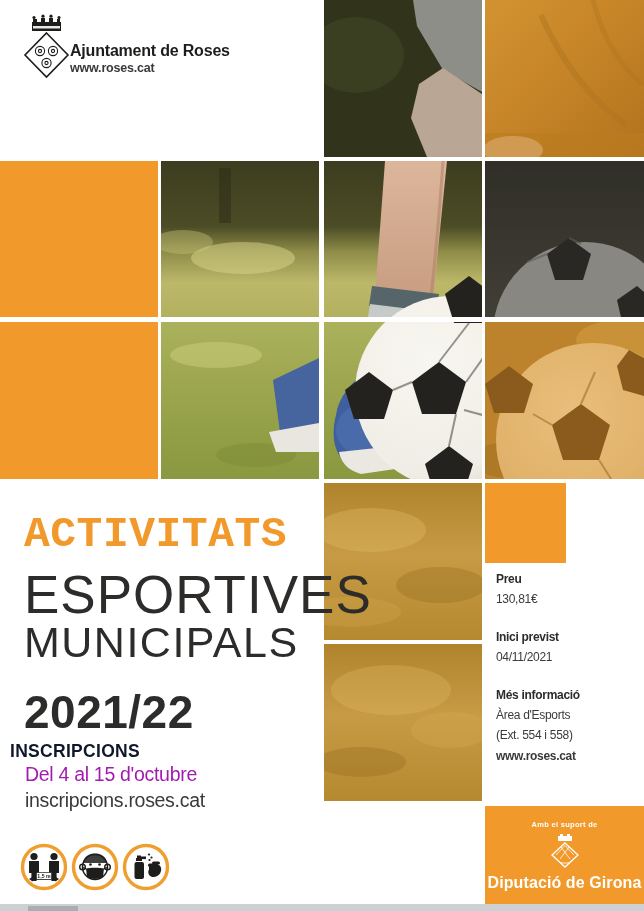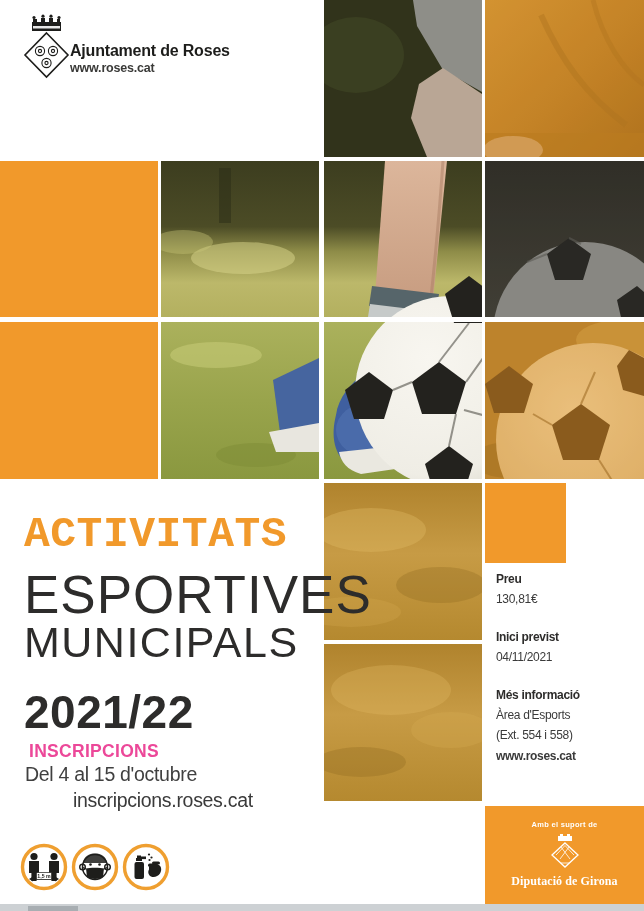--- a/index.html
+++ b/index.html
@@ -16,33 +16,33 @@
   .sq{background:#F1992B;}
   .sq-r2c1{left:0;top:161px;width:158px;height:156px;}
   .sq-r3c1{left:0;top:322px;width:158px;height:157px;}
   .sq-small{left:485px;top:483px;width:81px;height:80px;}
   
   .t-line{left:24px;white-space:nowrap;color:#2d2c2b;}
   .t1{top:510px;font-size:43px;font-weight:bold;color:#F1992B;letter-spacing:0.5px;font-family:Liberation Mono, monospace;}
   .t2{top:564px;font-size:53px;font-weight:normal;letter-spacing:1px;}
   .t3{top:618px;font-size:43px;font-weight:normal;letter-spacing:1.5px;}
   .t4{top:685px;font-size:46px;font-weight:bold;letter-spacing:0.5px;}
-  .ins-h{left:29px;top:741px;font-size:17.5px;font-weight:bold;color:#ec4899;letter-spacing:0.3px;}
-  .ins-d{left:25px;top:763px;font-size:19.5px;color:#404040;letter-spacing:-0.3px;}
-  .ins-u{left:25px;top:789px;font-size:19.5px;color:#3a3a3a;letter-spacing:-0.3px;margin-left:48px;}
+  .ins-h{left:10px;top:741px;font-size:17.5px;font-weight:bold;color:#0f172a;letter-spacing:0.3px;}
+  .ins-d{left:25px;top:763px;font-size:19.5px;color:#a21caf;letter-spacing:-0.3px;}
+  .ins-u{left:25px;top:789px;font-size:19.5px;color:#3a3a3a;letter-spacing:-0.3px;}
   
   .info-col{left:496px;top:569px;width:152px;font-size:12px;line-height:20.4px;color:#3a3a3a;letter-spacing:-0.3px;}
   .info-col .lbl{font-weight:bold;color:#2d2c2b;}
   .info-group{margin-bottom:17px;}
   .info-group:last-child{margin-bottom:0;}
   .bold{font-weight:bold;}
   
   .support{left:485px;top:806px;width:159px;height:98px;background:#F1992B;color:#ffffff;text-align:center;}
   .support-h{margin-top:14px;font-size:7.5px;font-weight:bold;letter-spacing:0.3px;}
-  .support-n{margin-top:2px;font-size:12px;font-weight:bold;letter-spacing:0.1px;font-family:Liberation Serif, serif;}
+  .support-n{margin-top:2px;font-size:16px;font-weight:bold;letter-spacing:0.1px;}
   
   .icons-row{left:20px;top:843px;display:flex;gap:3px;}
   
   .bottom-bar{left:0;top:904px;width:644px;height:7px;background:#cdd1d4;}
   .bottom-bar-dark{left:28px;top:906px;width:50px;height:5px;background:#a8aeb2;}
 </style>
 </head>
 <body>
 
 <div class="abs" style="left:161px;top:0;width:483px;height:801px;">

